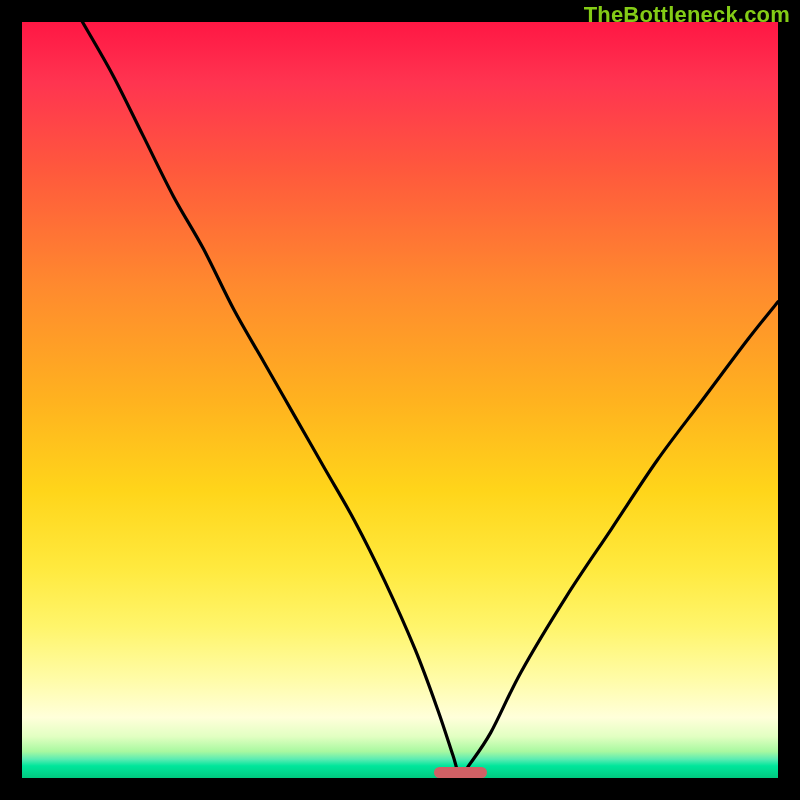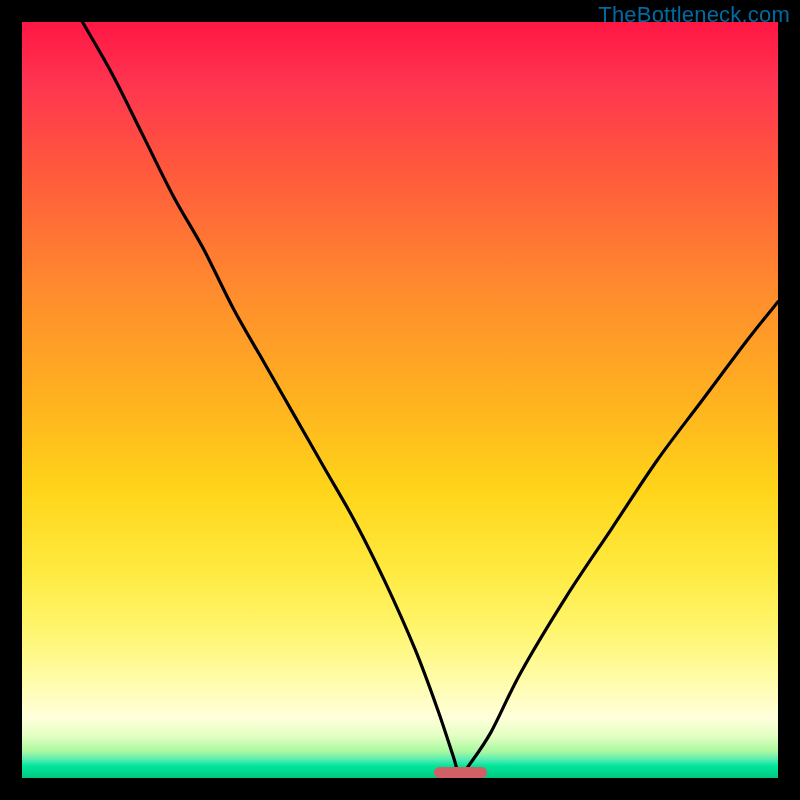--- a/index.html
+++ b/index.html
@@ -62,23 +62,23 @@
   }
   .pill {
     position: absolute;
     background: #d06065;
     border-radius: 999px;
   }
   .watermark {
     position: absolute;
     top: 2px;
     right: 10px;
-    color: #0369a1;
+    color: #84cc16;
     font-size: 22px;
-    font-weight: 400;
+    font-weight: 700;
     letter-spacing: 0.2px;
   }
 </style>
 </head>
 <body>
 
 <div class="watermark">TheBottleneck.com</div>
 
 <div class="frame">
   <div class="plot-area">

